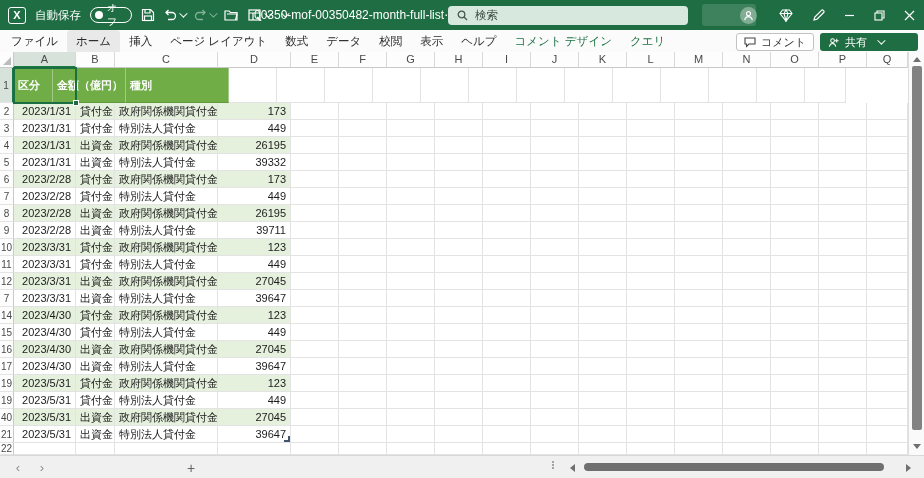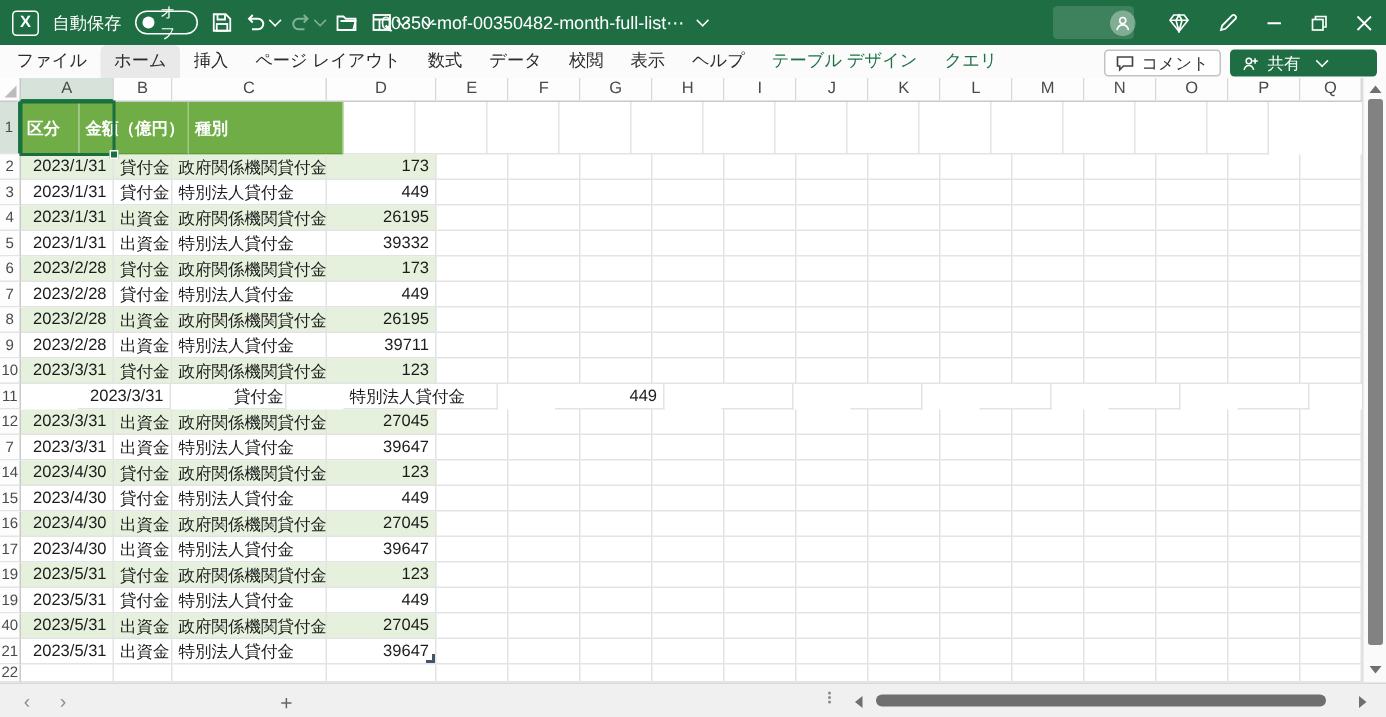--- a/index.html
+++ b/index.html
@@ -150,20 +150,29 @@
           <span class="chev"></span>
       </span>
       <span class="chev" style="margin-left:2px;"></span>
     </div>
 
     <div id="filename-area">
       <span id="filename">00350-mof-00350482-month-full-list⋯</span>
       <span class="chev"></span>
     </div>
 
+    <div id="searchbox">
+      <span>
+        <svg width="11" height="11" viewBox="0 0 11 11" fill="none" stroke="#44584c" stroke-width="1.3">
+          <circle cx="4.5" cy="4.5" r="3.3"></circle>
+            <path d="M7 7l3 3"></path>
+        </svg>
+      </span>
+      <span>検索</span>
+    </div>
 
     <div class="acct-chip"></div>
     <div class="avatar">
       <svg width="11" height="11" viewBox="0 0 12 12" fill="none" stroke="#fff" stroke-width="1.2">
         <circle cx="6" cy="4" r="2.2"></circle>
           <path d="M1.8 11c.6-2.6 2.2-3.8 4.2-3.8S9.6 8.4 10.2 11"></path>
       </svg>
     </div>
 
     <div class="tb-right">
@@ -201,21 +210,21 @@
     <div id="menu-tabs">
         <div class="mtab">ファイル</div>
         <div class="mtab active">ホーム</div>
         <div class="mtab">挿入</div>
         <div class="mtab">ページ レイアウト</div>
         <div class="mtab">数式</div>
         <div class="mtab">データ</div>
         <div class="mtab">校閲</div>
         <div class="mtab">表示</div>
         <div class="mtab">ヘルプ</div>
-        <div class="mtab ctx">テーブル デザイン</div>
+        <div class="mtab ctx">コメント デザイン</div>
         <div class="mtab ctx">クエリ</div>
       </div>
     <div id="comment-btn">
       <span>
         <svg width="12" height="11" viewBox="0 0 12 11" fill="none" stroke="#444" stroke-width="1.1">
           <path d="M1 1h10v6H5L2.5 9.5V7H1z"></path>
         </svg>
       </span>
       <span>コメント</span>
     </div>
@@ -445,21 +454,21 @@
         <div class="cell" style="width: 48px;"></div>
         <div class="cell" style="width: 48px;"></div>
         <div class="cell" style="width: 48px;"></div>
         <div class="cell" style="width: 48px;"></div>
         <div class="cell" style="width: 48px;"></div>
         <div class="cell" style="width: 48px;"></div>
         <div class="cell" style="width: 48px;"></div>
         <div class="cell" style="width: 48px;"></div>
         <div class="cell" style="width: 41px;"></div>
       </div>
-      <div class="grow" style="height: 17px; gap: 38px;">
+      <div class="grow" style="height: 17px;">
         <div class="rowhead">11</div>
         <div class="cell a-right" style="width: 62px;">2023/3/31</div>
         <div class="cell" style="width: 39px;">貸付金</div>
         <div class="cell" style="width: 103px;">特別法人貸付金</div>
         <div class="cell a-right" style="width: 73px;">449</div>
         <div class="cell" style="width: 48px;"></div>
         <div class="cell" style="width: 48px;"></div>
         <div class="cell" style="width: 48px;"></div>
         <div class="cell" style="width: 48px;"></div>
         <div class="cell" style="width: 48px;"></div>

